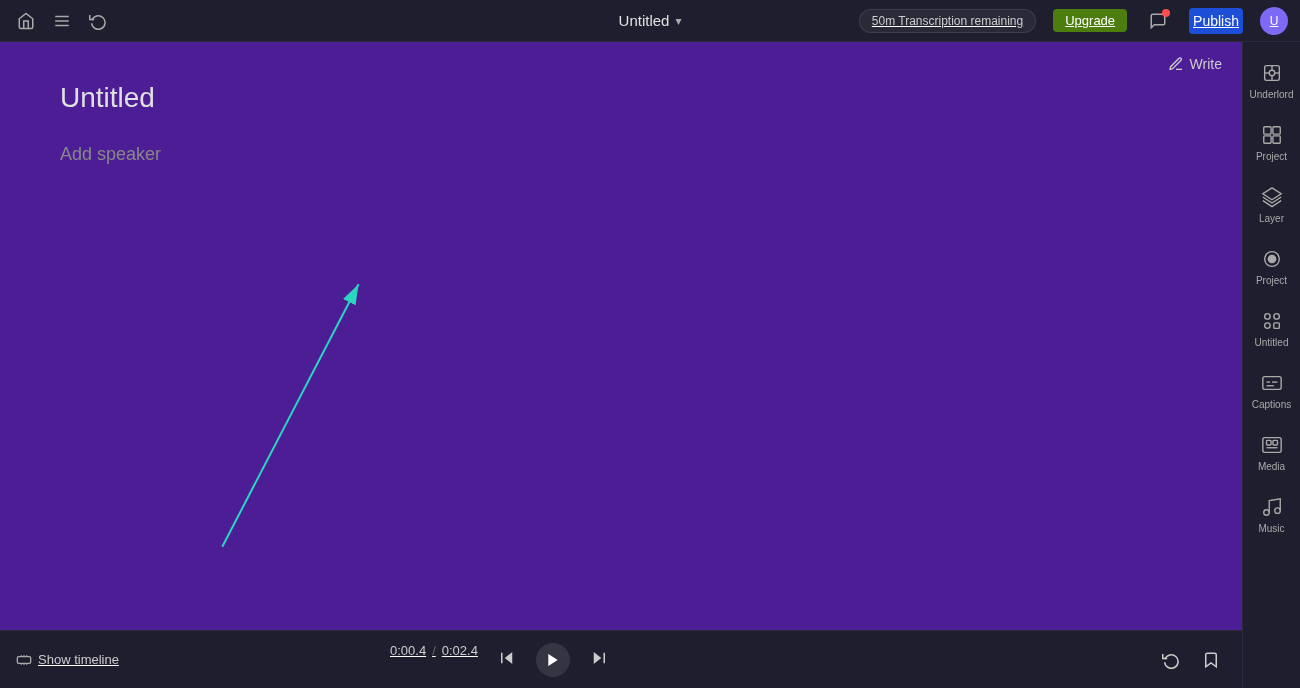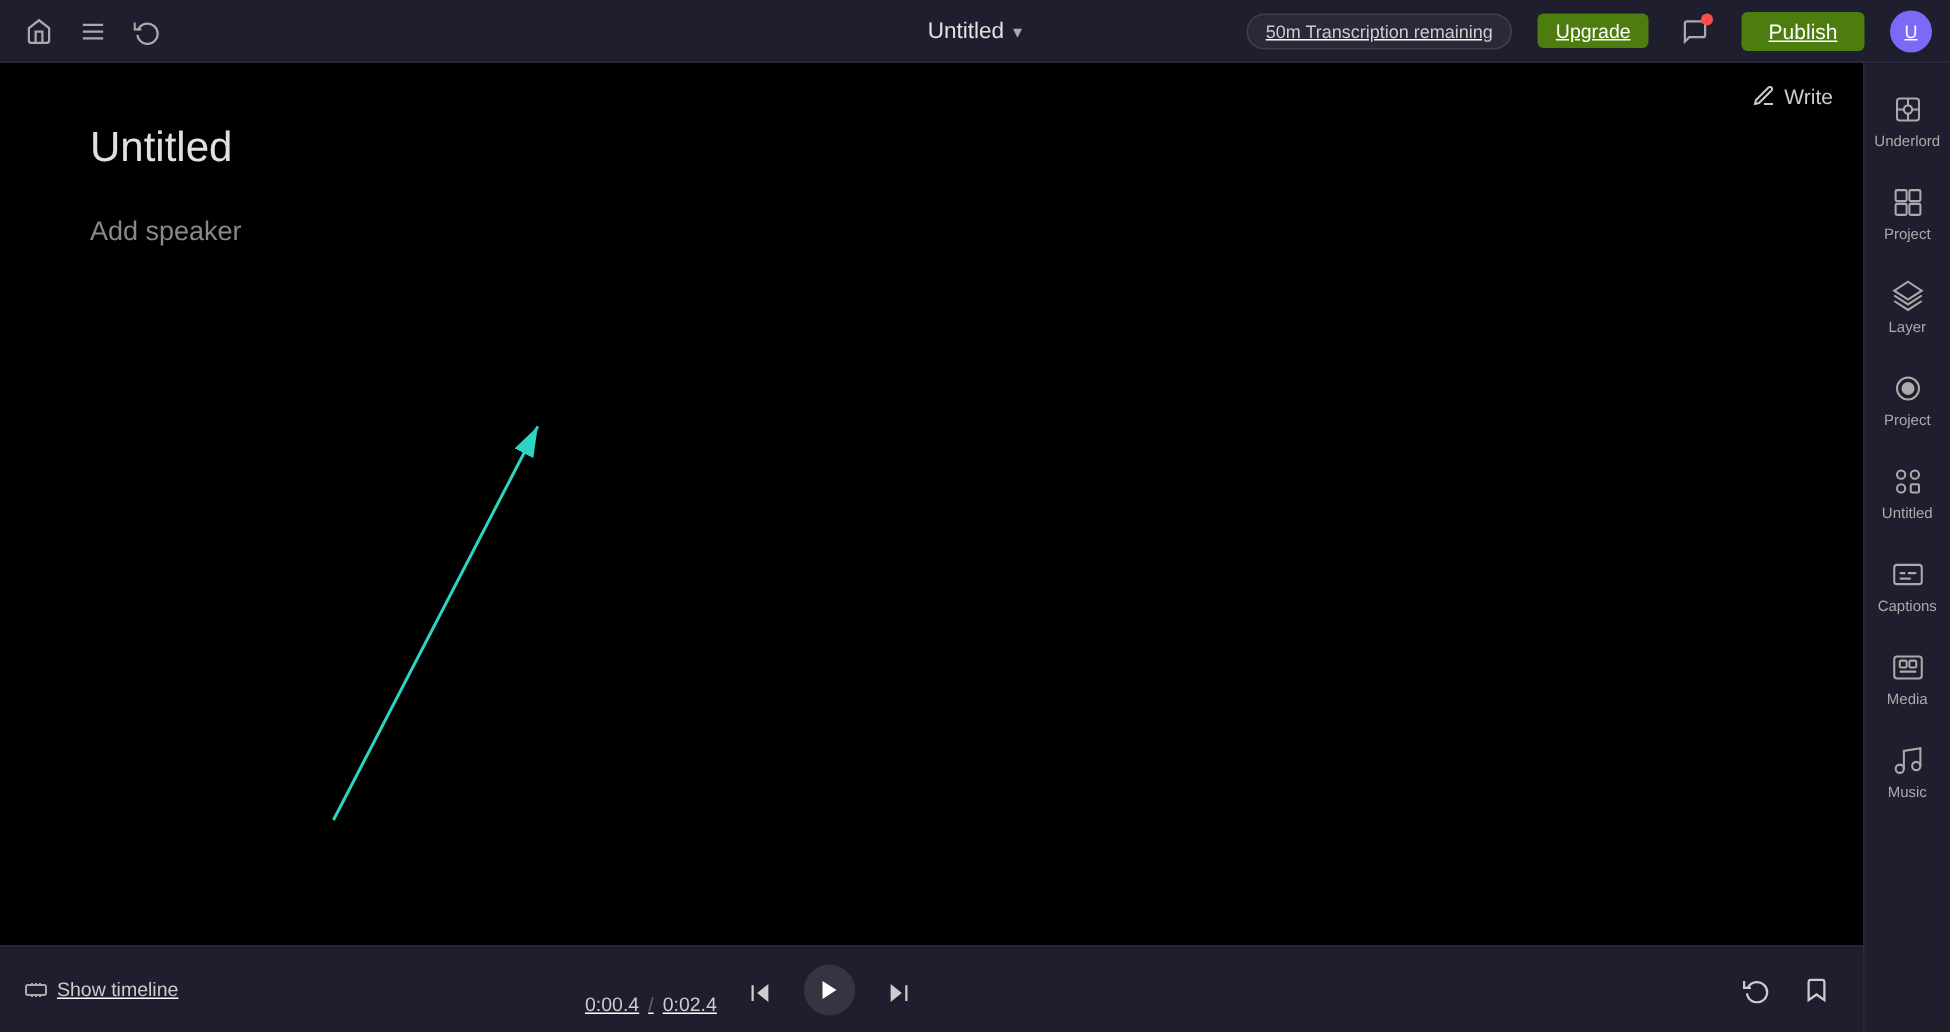--- a/index.html
+++ b/index.html
@@ -116,25 +116,25 @@
     .notification-dot {
       position: absolute;
       top: 2px;
       right: 2px;
       width: 8px;
       height: 8px;
       background: #ff4d4d;
       border-radius: 50%;
     }
     .publish-btn {
-      background: #4d7c0f;
+      background: #1d4ed8;
       color: #fff;
       border: none;
       border-radius: 4px;
-      padding: 5px 18px;
+      padding: 5px 4px;
       font-size: 14px;
       cursor: pointer;
       font-weight: 500;
       text-align: right;
     }
     .avatar-btn {
       width: 28px;
       height: 28px;
       background: #7c6af7;
       border-radius: 50%;
@@ -149,21 +149,21 @@
     
     .main-area {
       display: flex;
       flex: 1;
       overflow: hidden;
     }
 
     
     .canvas-area {
       flex: 1;
-      background: #000000;
+      background: #4c1d95;
       display: flex;
       flex-direction: column;
       position: relative;
       overflow: hidden;
     }
 
     
     .write-btn-area {
       position: absolute;
       top: 14px;
@@ -247,21 +247,21 @@
       cursor: pointer;
     }
     .timeline-icon {
       width: 16px;
       height: 16px;
       color: #aaa;
     }
     .bottom-controls {
       margin: 0 auto;
       display: flex;
-      align-items: flex-end;
+      align-items: flex-start;
       gap: 14px;
     }
     .time-display {
       display: flex;
       align-items: center;
       gap: 6px;
       font-size: 13px;
       color: #ccc;
     }
     .time-sep {

